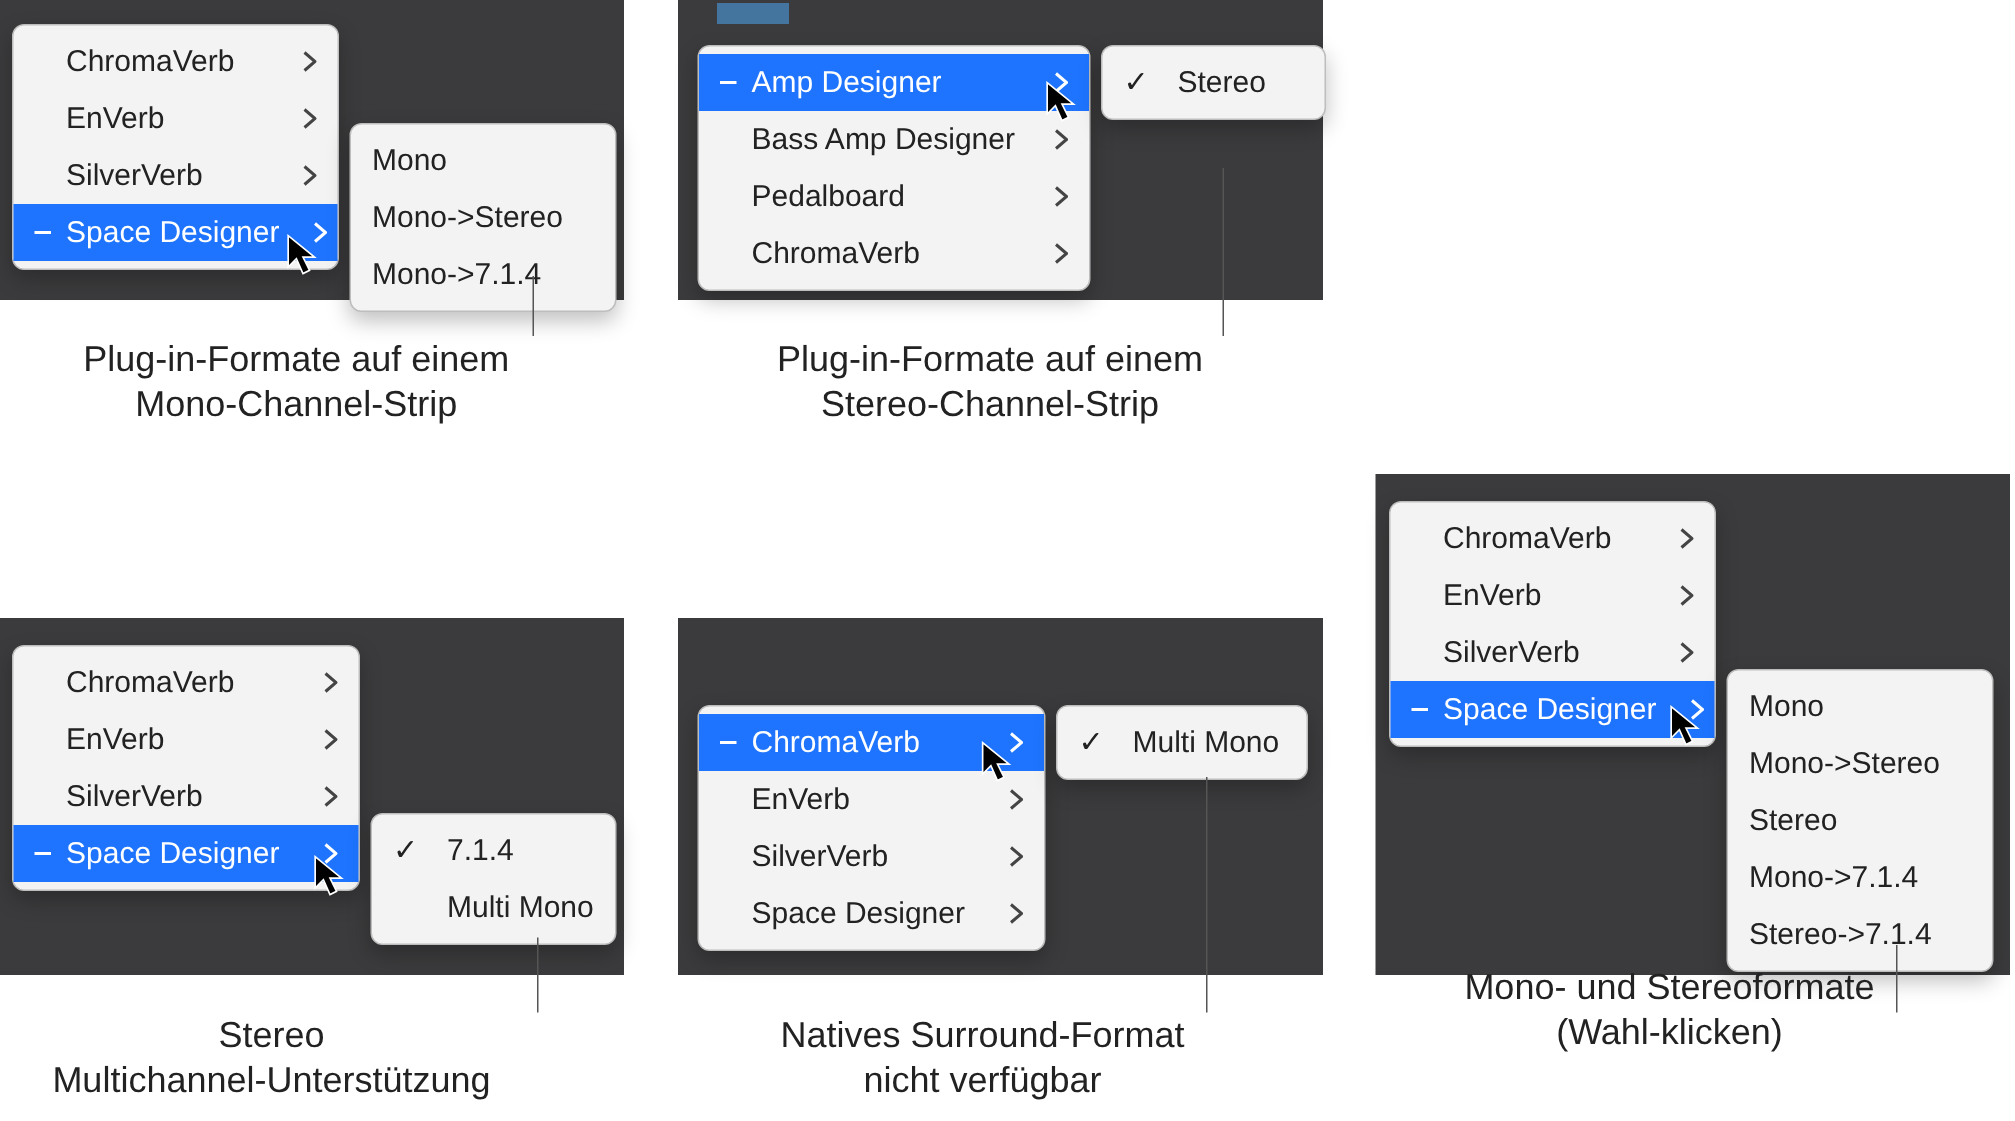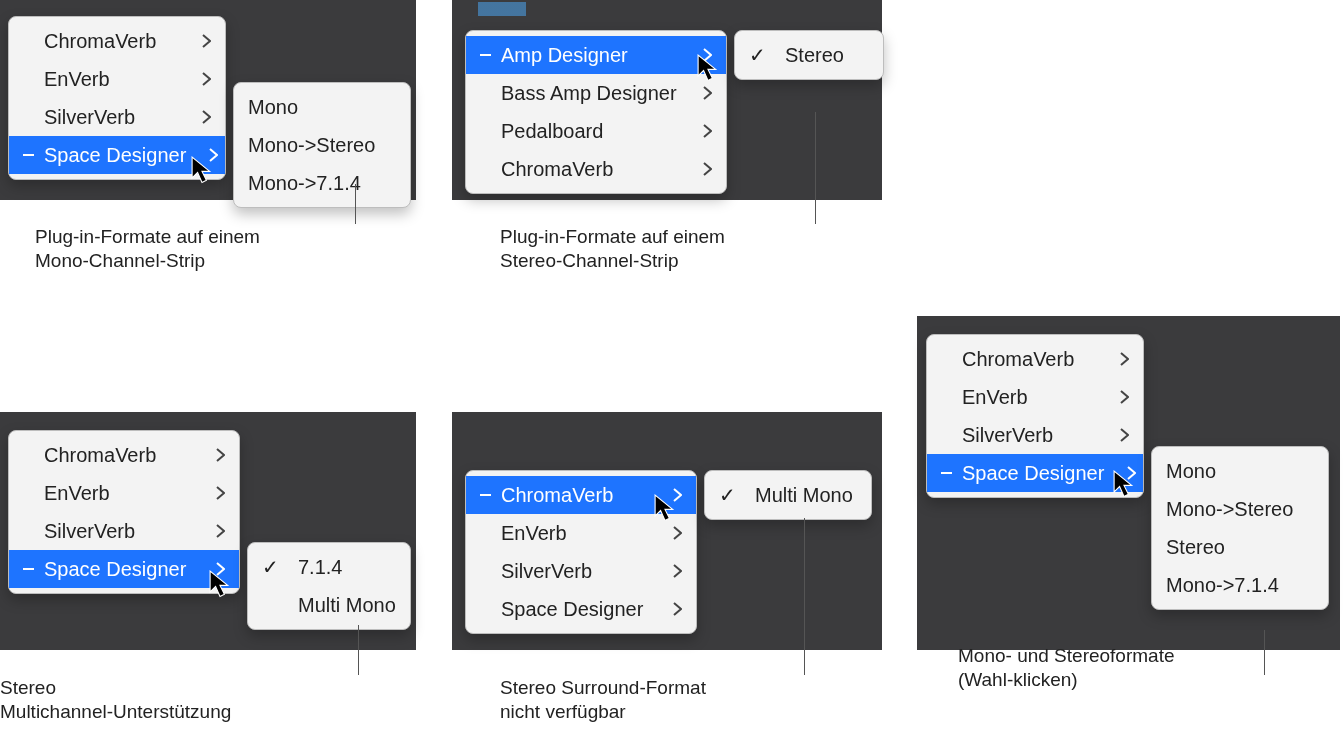--- a/index.html
+++ b/index.html
@@ -85,23 +85,23 @@
     position: absolute;
     width: 22px;
     height: 28px;
     pointer-events: none;
     z-index: 50;
   }
 
   
   .caption {
     position: absolute;
-    font-size: 19px;
+    font-size: 24px;
     color: #222;
-    text-align: left;
+    text-align: center;
     line-height: 1.25;
     white-space: pre;
   }
 
   
   .callout-v {
     position: absolute;
     width: 1px;
     background: #555;
   }
@@ -369,21 +369,21 @@
         <span>Multi Mono</span>
       </span>
   </div>
 </div>
 <div class="cursor" style="left:654px; top:494px;">
   <svg viewBox="0 0 20 28">
       <path d="M1 1 L1 20 L6 15 L10 24 L14 22 L10 14 L17 14 Z" fill="#000" stroke="#fff" stroke-width="1"></path>
     </svg>
 </div>
 <div class="callout-v" style="left:804px; top:518px; height:157px;"></div>
-<div class="caption" style="left:500px; top:676px; width:310px;">Stereo Surround-Format
+<div class="caption" style="left:500px; top:676px; width:310px;">Natives Surround-Format
 nicht verfügbar</div>
 
 <div class="daw-bg" style="left:917px; top:316px; width:423px; height:334px;"></div>
 <div class="menu" style="left:926px; top:334px; width:218px;">
   <div class="menu-item">
     <span class="lead">
         <span class="spacer-dash"></span>
         <span>ChromaVerb</span>
       </span>
     <span class="chevron">
@@ -431,20 +431,23 @@
       <span>Mono</span>
     </div>
   <div class="menu-item">
       <span>Mono-&gt;Stereo</span>
     </div>
   <div class="menu-item">
       <span>Stereo</span>
     </div>
   <div class="menu-item">
       <span>Mono-&gt;7.1.4</span>
+    </div>
+  <div class="menu-item">
+      <span>Stereo-&gt;7.1.4</span>
     </div>
 </div>
 <div class="cursor" style="left:1113px; top:470px;">
   <svg viewBox="0 0 20 28">
       <path d="M1 1 L1 20 L6 15 L10 24 L14 22 L10 14 L17 14 Z" fill="#000" stroke="#fff" stroke-width="1"></path>
     </svg>
 </div>
 <div class="callout-v" style="left:1264px; top:630px; height:45px;"></div>
 <div class="caption" style="left:958px; top:644px; width:310px;">Mono- und Stereoformate
 (Wahl-klicken)</div>

